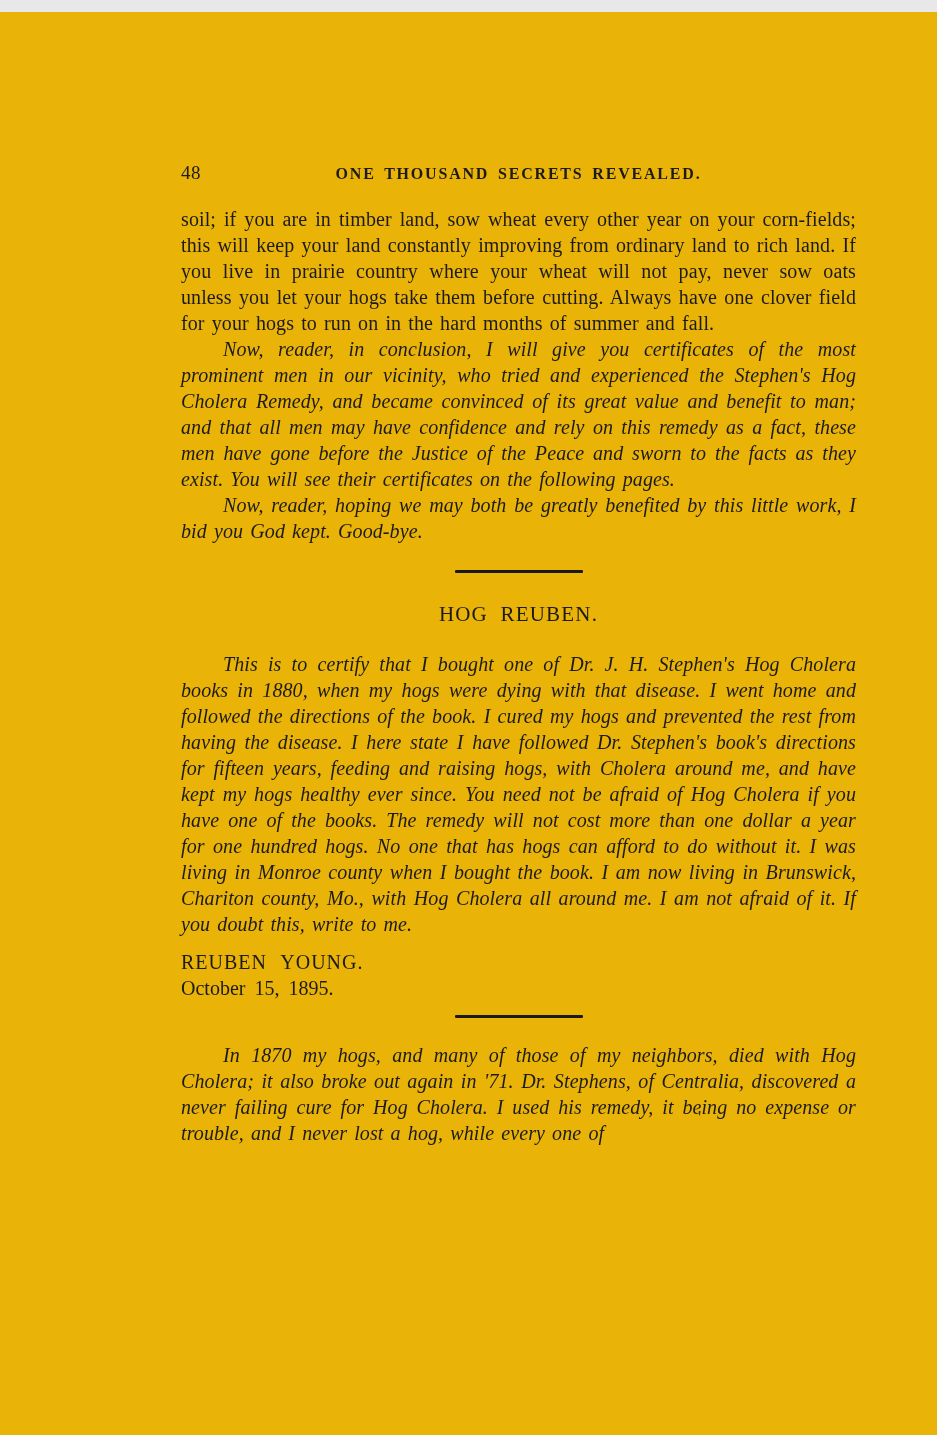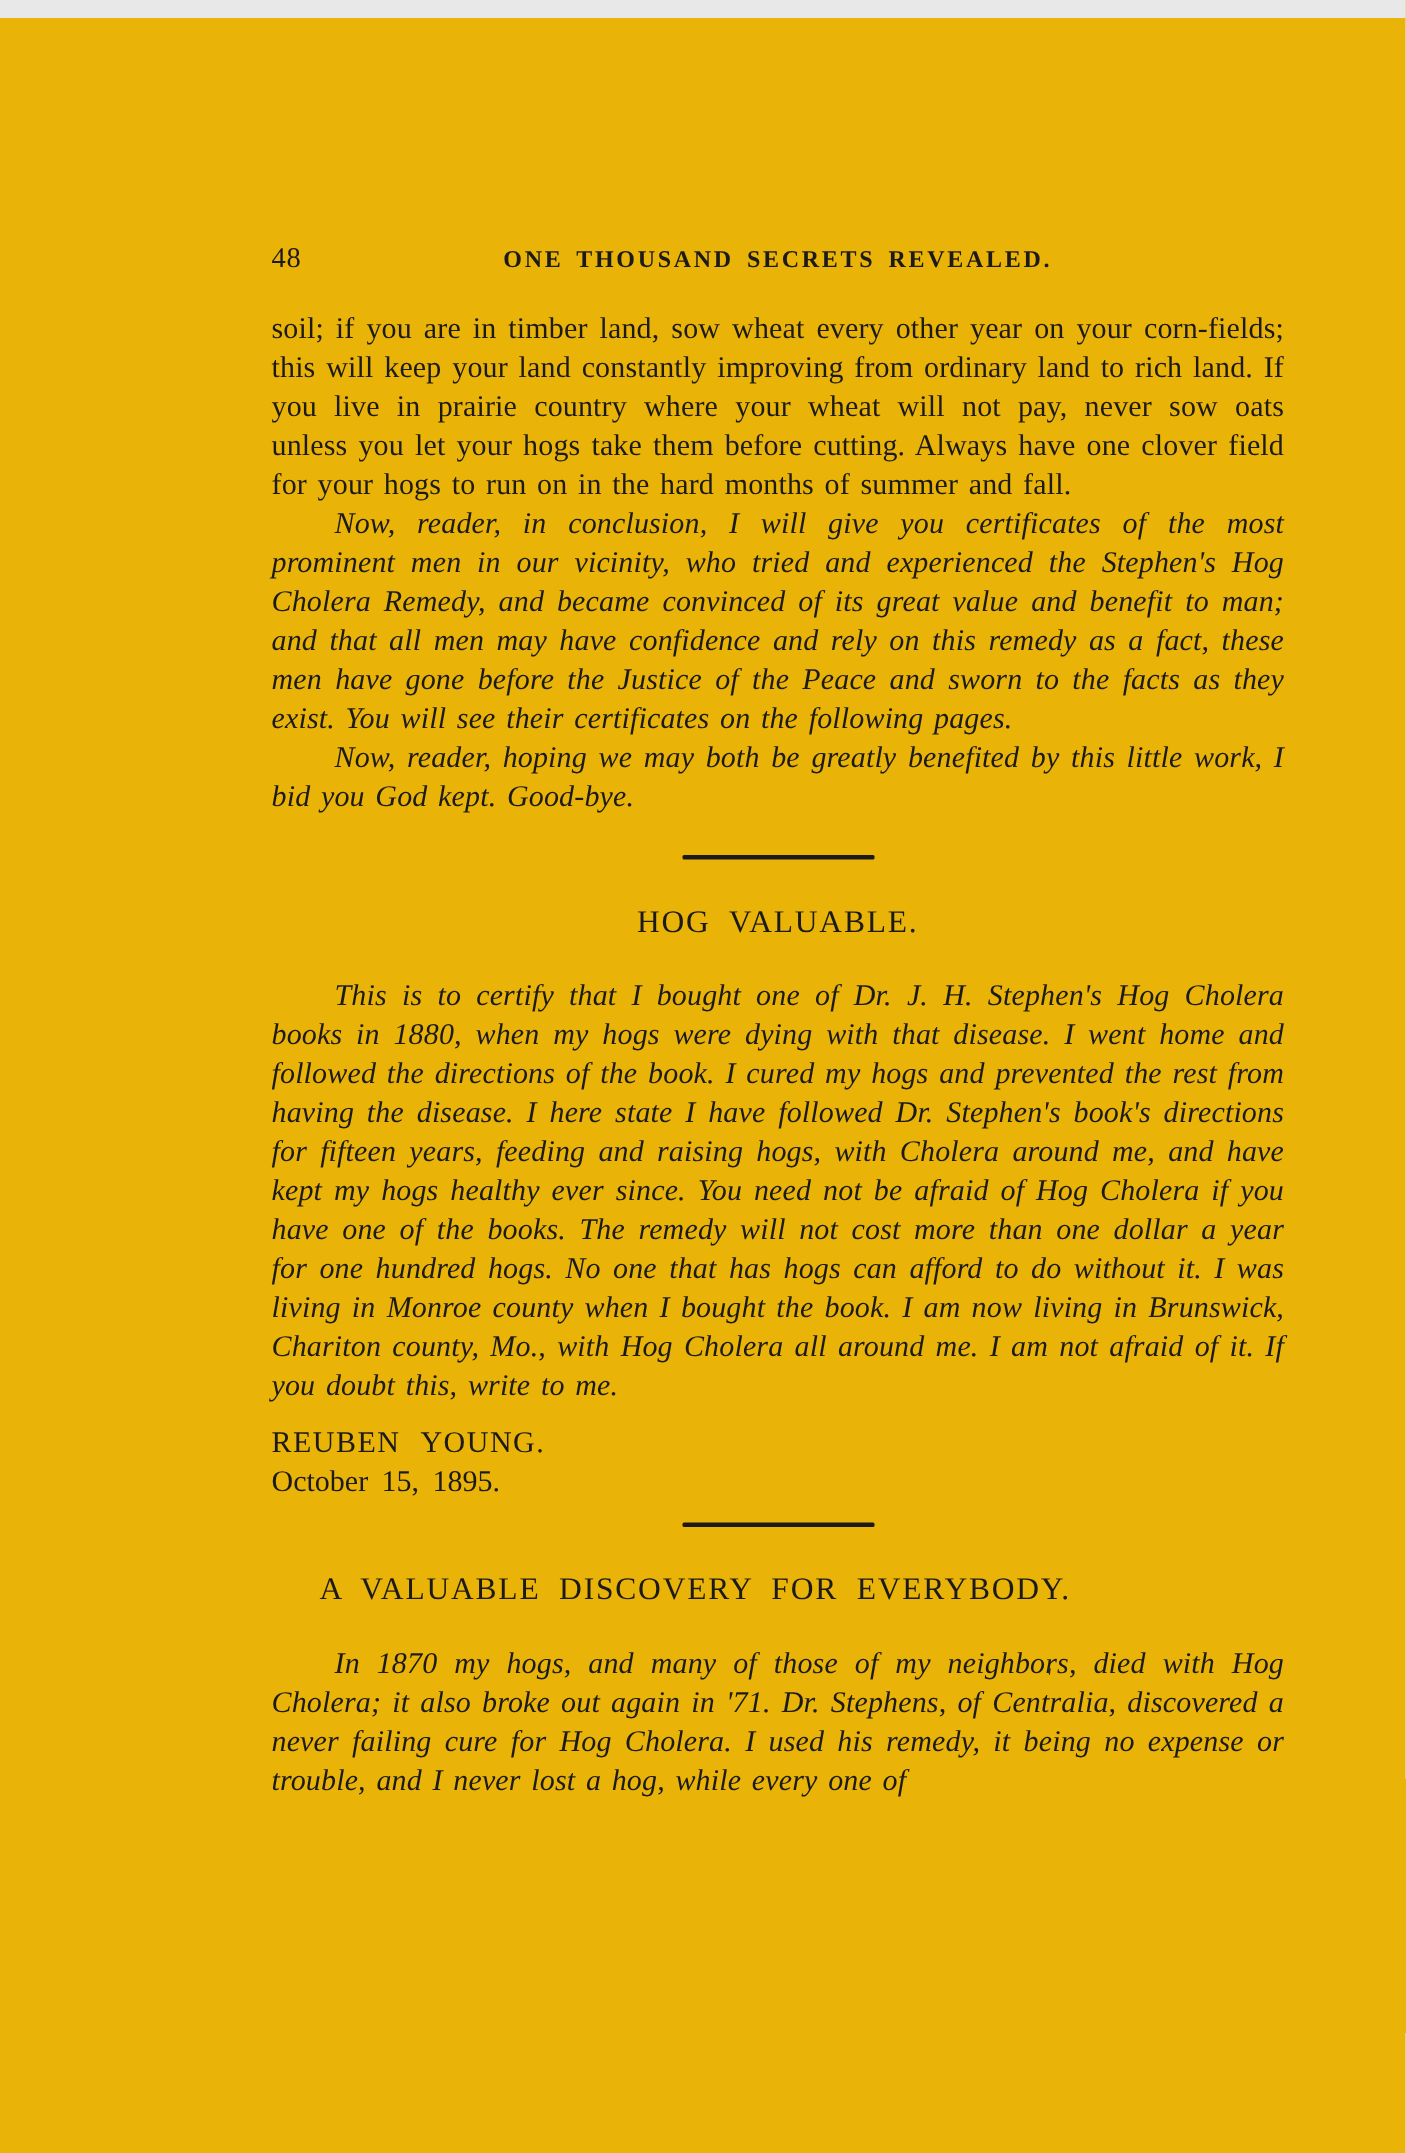--- a/index.html
+++ b/index.html
@@ -106,29 +106,28 @@
       <span class="page-number">48</span>
       <span class="running-title">ONE THOUSAND SECRETS REVEALED.</span>
     </div>
 
     <p class="body-text">soil; if you are in timber land, sow wheat every other year on your corn-fields; this will keep your land constantly improving from ordinary land to rich land.  If you live in prairie country where your wheat will not pay, never sow oats unless you let your hogs take them before cutting.  Always have one clover field for your hogs to run on in the hard months of summer and fall.</p>
     <p class="body-text indent">Now, reader, in conclusion, I will give you certificates of the most prominent men in our vicinity, who tried and experienced the Stephen's Hog Cholera Remedy, and became convinced of its great value and benefit to man; and that all men may have confidence and rely on this remedy as a fact, these men have gone before the Justice of the Peace and sworn to the facts as they exist.  You will see their certificates on the following pages.</p>
     <p class="body-text indent">Now, reader, hoping we may both be greatly benefited by this little work, I bid you God kept.  Good-bye.</p>
 
     <div class="divider"></div>
 
-    <h2 class="section-heading">HOG VALUABLE.</h2>
+    <h2 class="section-heading">HOG REUBEN.</h2>
 
     <p class="body-text indent after-heading">This is to certify that I bought one of Dr. J. H. Stephen's Hog Cholera books in 1880, when my hogs were dying with that disease.  I went home and followed the directions of the book.  I cured my hogs and prevented the rest from having the disease.  I here state I have followed Dr. Stephen's book's directions for fifteen years, feeding and raising hogs, with Cholera around me, and have kept my hogs healthy ever since.  You need not be afraid of Hog Cholera if you have one of the books.  The remedy will not cost more than one dollar a year for one hundred hogs.  No one that has hogs can afford to do without it.  I was living in Monroe county when I bought the book.  I am now living in Brunswick, Chariton county, Mo., with Hog Cholera all around me.  I am not afraid of it.  If you doubt this, write to me.</p>
 
     <p class="signature">REUBEN YOUNG.</p>
     <p class="date-line">October 15, 1895.</p>
 
     <div class="divider second"></div>
 
-    <h2 class="section-heading shift-left">A VALUABLE DISCOVERY FOR EVERYBODY.</h2>
 
     <p class="body-text indent after-heading">In 1870 my hogs, and many of those of my neighbors, died with Hog Cholera; it also broke out again in '71.  Dr. Stephens, of Centralia, discovered a never failing cure for Hog Cholera.  I used his remedy, it being no expense or trouble, and I never lost a hog, while every one of</p>
 
   </div>
 
   <span class="scan-artifact">'</span>
 </div>
 
 </body></html>

